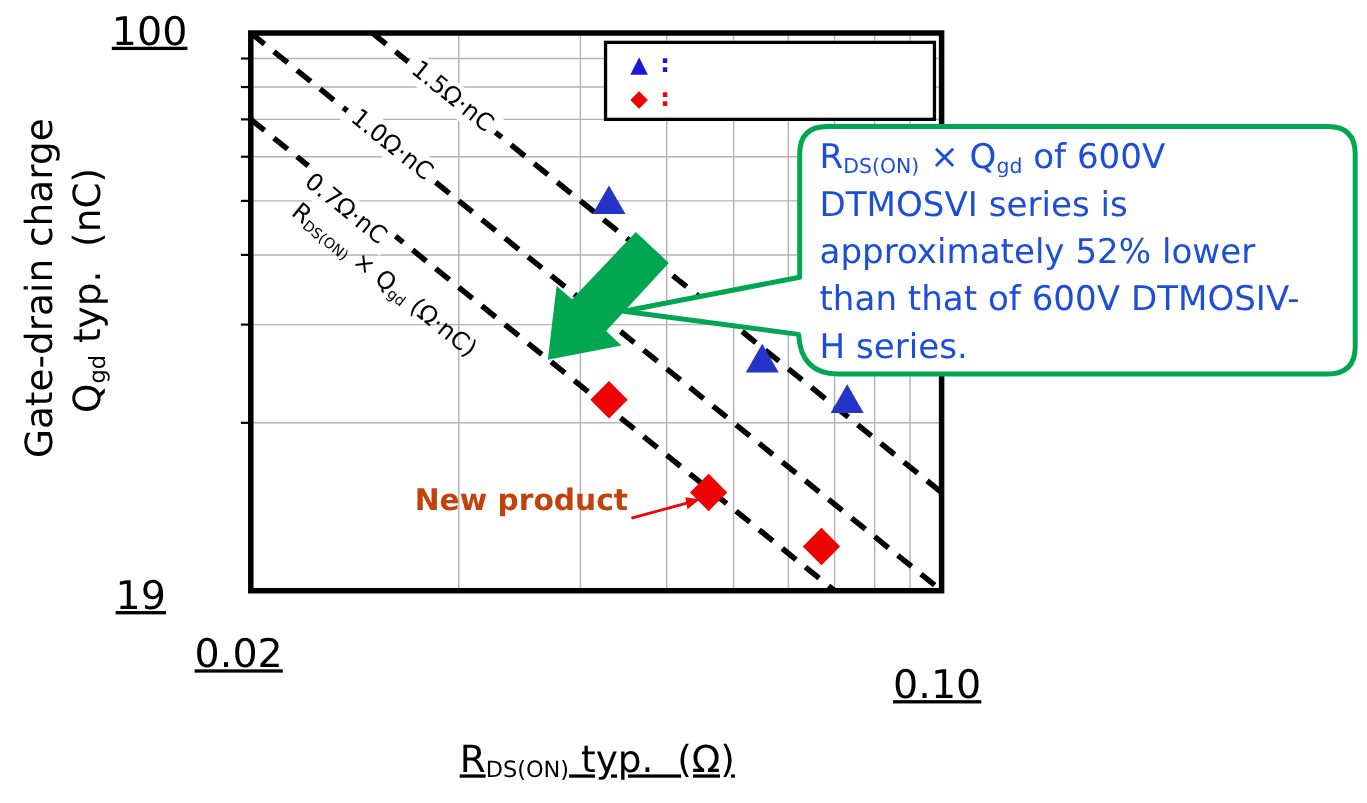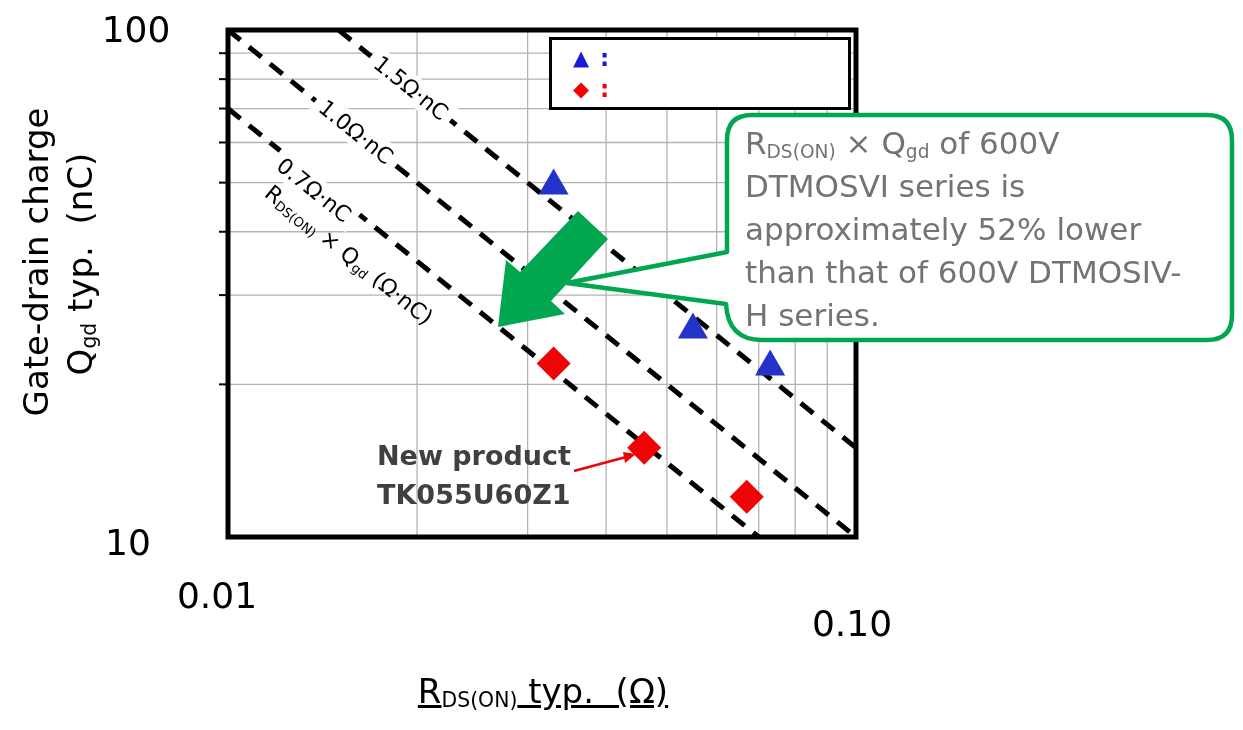--- a/index.html
+++ b/index.html
@@ -5,21 +5,21 @@
   html,body{margin:0;padding:0;background:#fff;}
   .stage{
     position:relative;width:1243px;height:730px;background:#fff;overflow:hidden;
     font-family:"DejaVu Sans","Liberation Sans",sans-serif;color:#000;
   }
   .stage svg{position:absolute;left:0;top:0;z-index:1;}
   .txt{position:absolute;z-index:2;white-space:nowrap;}
   .center-anchor{transform:translate(-50%,-50%);}
   .rot39{transform:translate(-50%,-50%) rotate(38.9deg);}
   .rot-90{transform:translate(-50%,-50%) rotate(-90deg);}
-  .tick{font-size:36px;}
+  .tick{font-size:36px;text-decoration:underline;}
   .axis-title{font-size:34px;}
   sub{font-size:0.60em;line-height:0;vertical-align:-0.22em;}
   .guide-label{font-size:22px;background:#fff;padding:1px 7px;z-index:2;}
   .guide-axis-label{font-size:22px;}
   .legend{
     position:absolute;left:549px;top:37px;width:302px;height:73px;z-index:2;
     border:3px solid #000;background:#fff;box-sizing:border-box;
     display:flex;flex-direction:column;justify-content:center;gap:3px;padding-left:12px;
   }
   .legend-row{display:flex;align-items:center;font-weight:bold;font-size:23px;line-height:28px;}
@@ -74,23 +74,23 @@
       <polygon points="553.6267542433134,346.3917008231414 570.6267542433134,363.3917008231414 553.6267542433134,380.3917008231414 536.6267542433134,363.3917008231414" fill="#ee0404"></polygon>
       <polygon points="644.2119182960286,430.7217316587696 661.2119182960286,447.7217316587696 644.2119182960286,464.7217316587696 627.2119182960286,447.7217316587696" fill="#ee0404"></polygon>
       <polygon points="746.774976096119,479.8551082538542 763.774976096119,496.8551082538542 746.774976096119,513.8551082538543 729.774976096119,496.8551082538542" fill="#ee0404"></polygon>
       <polygon points="578,211 520,272 506,260 498,327 565,314 551,301 608,239" fill="#00a650"></polygon>
       <path d="M 567 283 L 727 252 L 727 140 Q 727 115 752 115 L 1207 115 Q 1232 115 1232 140 L 1232 315 Q 1232 340 1207 340 L 762 340 Q 728 340 726 304 Z" fill="#ffffff" stroke="#00a650" stroke-width="4.5" stroke-linejoin="round"></path>
       <line x1="574" y1="471" x2="626" y2="457" stroke="#ee0404" stroke-width="2.5"></line>
       <polygon points="636,454 625,463 623,452" fill="#ee0404"></polygon>
     </svg>
 
   <div class="txt tick center-anchor" style="left:136px;top:29px;">100</div>
-  <div class="txt tick center-anchor" style="left:128px;top:542px;">10</div>
+  <div class="txt tick center-anchor" style="left:128px;top:542px;">19</div>
 
-  <div class="txt tick center-anchor" style="left:217px;top:595px;">0.01</div>
+  <div class="txt tick center-anchor" style="left:217px;top:595px;">0.02</div>
   <div class="txt tick center-anchor" style="left:852px;top:623px;">0.10</div>
 
   <div class="txt axis-title rot-90" style="left:36px;top:262px;">Gate-drain charge</div>
   <div class="txt axis-title rot-90" style="left:80px;top:264px;">
     <span>Q</span><sub>gd</sub><span> typ.&nbsp; (nC)</span>
   </div>
 
   <div class="txt axis-title center-anchor" style="left:543px;top:691px;text-decoration:underline;">
     <span>R</span><sub>DS(ON)</sub><span> typ.&nbsp; (Ω)</span>
   </div>
@@ -106,22 +106,21 @@
     <div class="legend-row" style="color:#1a1ad6;">
       <span class="legend-marker">▲</span>
       <span class="legend-sep">:</span>
     </div>
     <div class="legend-row" style="color:#ee0404;">
       <span class="legend-marker">◆</span>
       <span class="legend-sep">:</span>
     </div>
   </div>
 
-  <div class="callout-text" style="color:#737373;">
+  <div class="callout-text" style="color:#1d4ed8;">
     <span>R</span><sub>DS(ON)</sub><span> × Q</span><sub>gd</sub><span> of 600V DTMOSVI series is approximately 52% lower than that of 600V DTMOSIV-H series.</span>
   </div>
 
-  <div class="new-product" style="color:#404040;">
+  <div class="new-product" style="color:#c2410c;">
     <div>New product</div>
-    <div>TK055U60Z1</div>
   </div>
 
 </div>
 
 </body></html>

